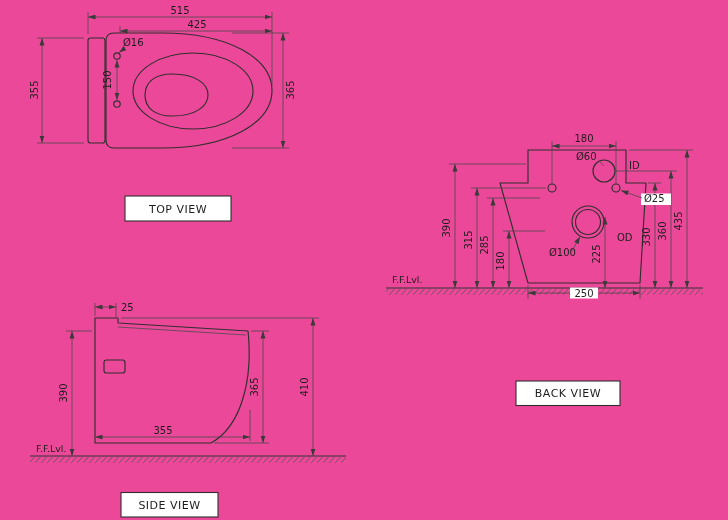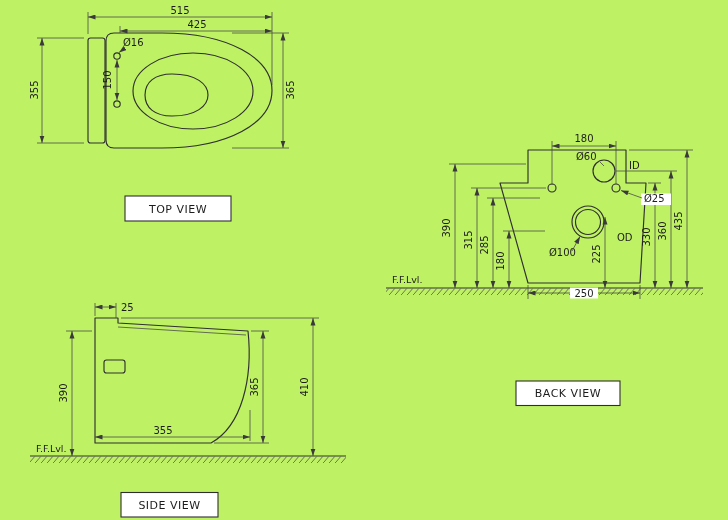--- a/index.html
+++ b/index.html
@@ -1,16 +1,16 @@
 <!DOCTYPE html>
 <html><head>
 <meta charset="utf-8">
 <style>
   html,body{margin:0;padding:0;background:#ffffff;}
-  .canvas{width:728px;height:520px;background:#bef264;position:relative;overflow:hidden;}
+  .canvas{width:728px;height:520px;background:#ec4899;position:relative;overflow:hidden;}
   svg{display:block;}
   svg text{font-family:"DejaVu Sans","Liberation Sans",sans-serif;fill:#1d1d1d;font-size:10px;}
   text.vtitle{font-size:11px;letter-spacing:.5px;}
   text.small{font-size:9.5px;}
   .outline{fill:none;stroke:#2f2f2f;stroke-width:1.15;stroke-linejoin:round;}
   .thin{fill:none;stroke:#4a4a4a;stroke-width:.8;}
   .floorline{stroke:#333;stroke-width:1.2;}
   .labelbox{fill:#ffffff;stroke:#2f2f2f;stroke-width:1.1;}
   .whitebg{fill:#ffffff;stroke:none;}
 </style>

